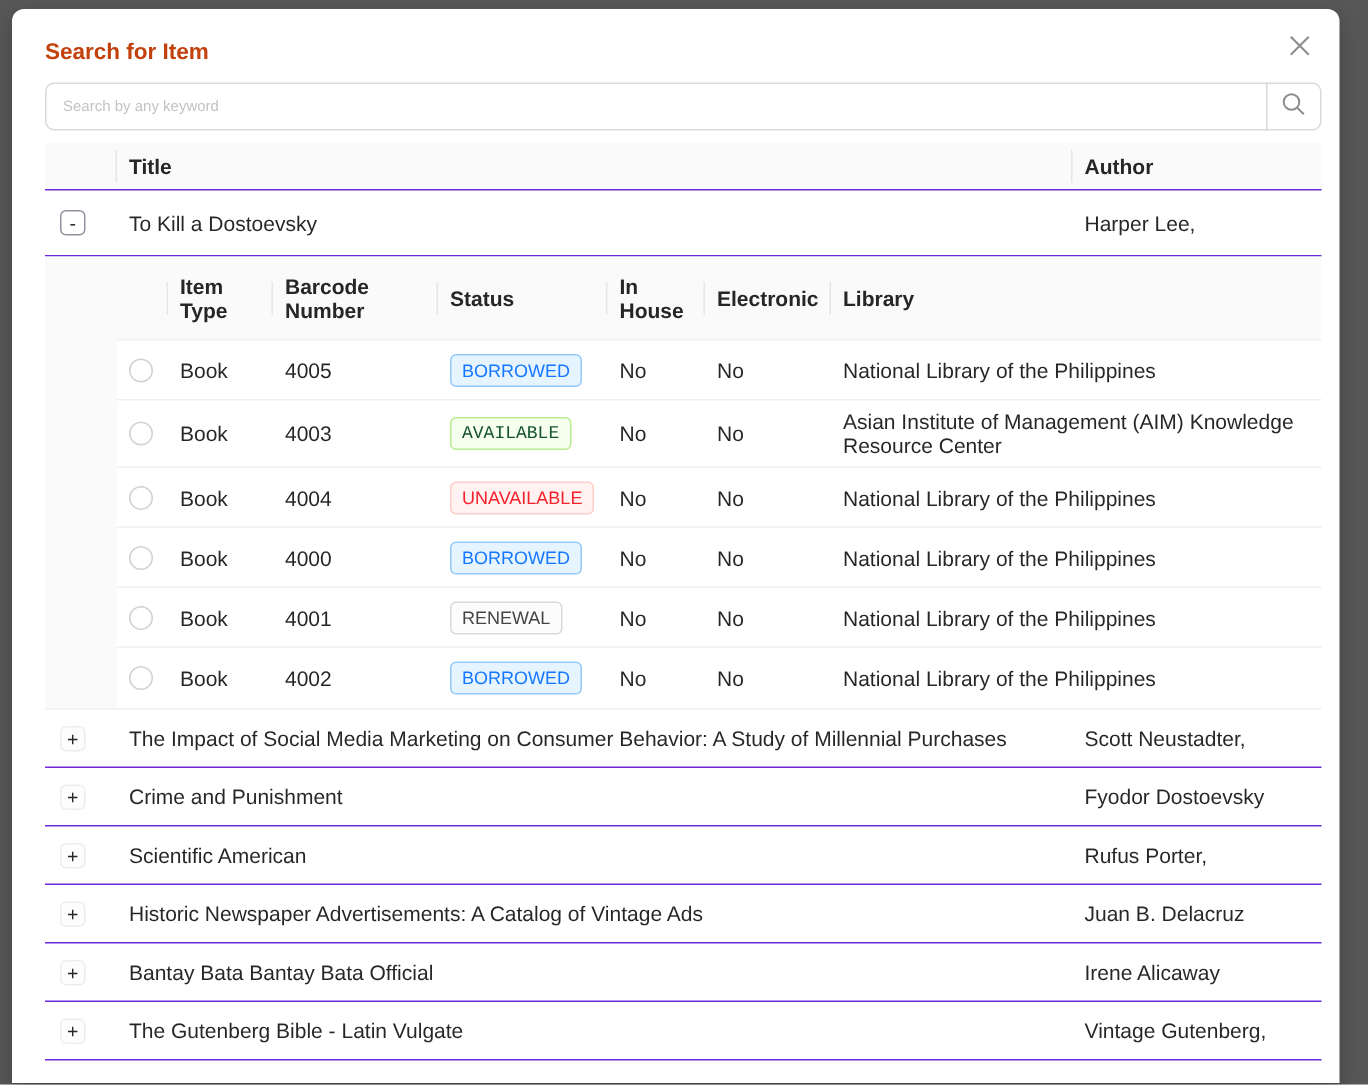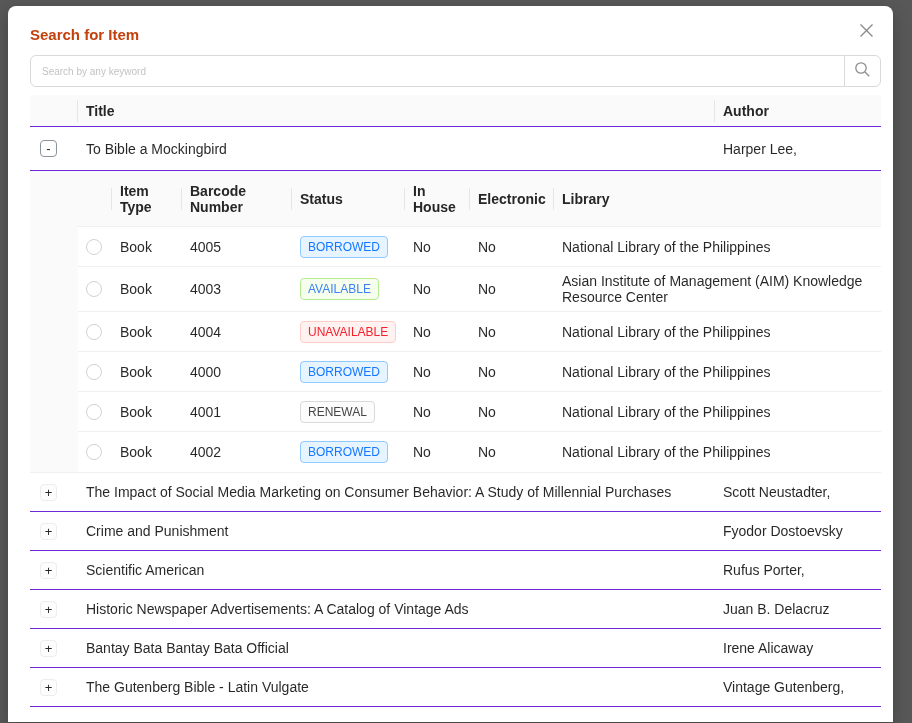--- a/index.html
+++ b/index.html
@@ -120,21 +120,21 @@
     <div class="orow ohead">
       <div class="oc oc-expand"></div>
       <div class="oc oc-title">Title</div>
       <div class="oc oc-author">Author</div>
     </div>
 
     <div class="orow orow-data">
       <div class="oc oc-expand">
         <button class="expand-btn minus">-</button>
       </div>
-      <div class="oc oc-title">To Bible a Mockingbird</div>
+      <div class="oc oc-title">To Kill a Dostoevsky</div>
       <div class="oc oc-author">Harper Lee,</div>
     </div>
 
     <div class="expanded-area">
       <div class="gray-strip"></div>
       <div class="nested-table">
         <div class="nrow nhead">
           <div class="nc c-radio"></div>
           <div class="nc c-item">Item Type</div>
           <div class="nc c-barcode">Barcode Number</div>
@@ -155,21 +155,21 @@
     <div class="nc c-elec">No</div>
     <div class="nc c-lib">National Library of the Philippines</div>
   </div>
 
   <div class="nrow">
     <div class="nc c-radio">
                 <span class="radio"></span>
               </div>
     <div class="nc c-item">Book</div>
     <div class="nc c-barcode">4003</div>
-    <div class="nc c-status"><span class="tag" style="background: rgb(246, 255, 237); border-color: rgb(183, 235, 143); color: #3b82f6;">AVAILABLE</span></div>
+    <div class="nc c-status"><span class="tag" style="background: rgb(246, 255, 237); border-color: rgb(183, 235, 143); color: #14532d; font-family: Liberation Mono, monospace;">AVAILABLE</span></div>
     <div class="nc c-inhouse">No</div>
     <div class="nc c-elec">No</div>
     <div class="nc c-lib">Asian Institute of Management (AIM) Knowledge Resource Center</div>
   </div>
 
   <div class="nrow">
     <div class="nc c-radio">
                 <span class="radio"></span>
               </div>
     <div class="nc c-item">Book</div>

